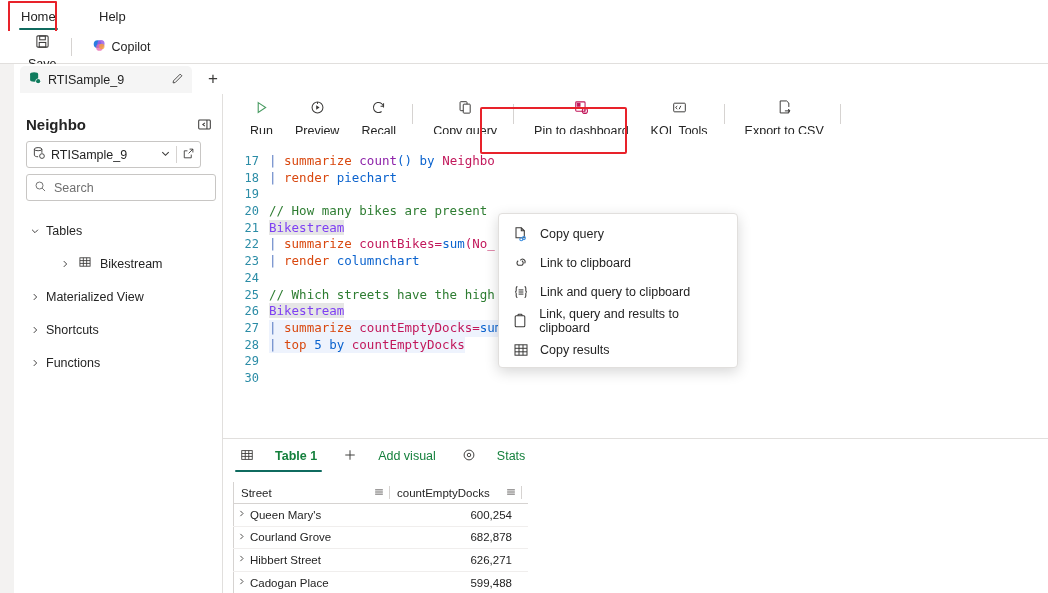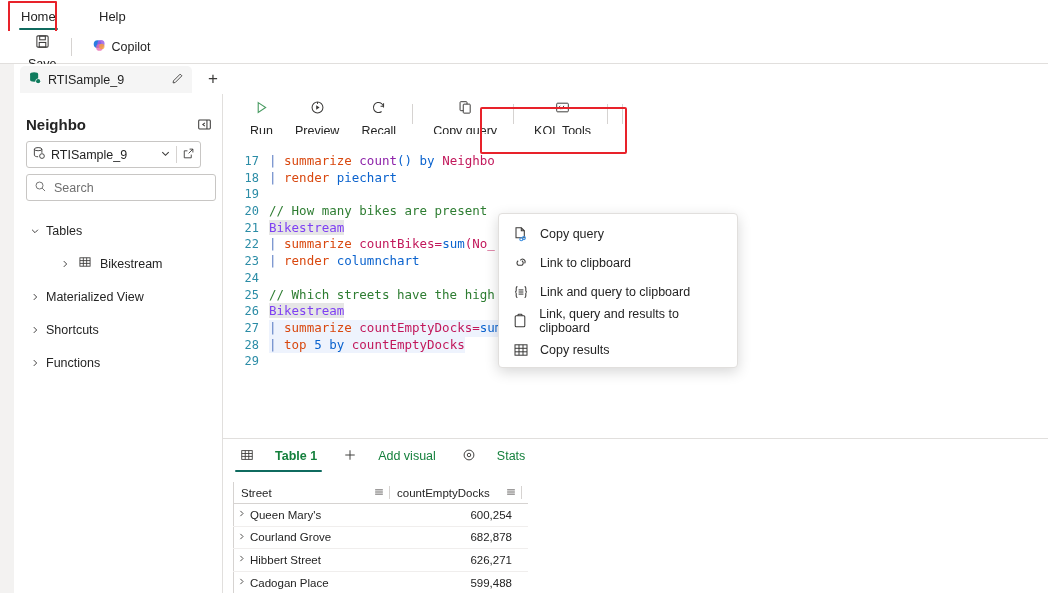--- a/index.html
+++ b/index.html
@@ -445,58 +445,80 @@
         <span>Copy query</span>
         <span class="chev-dn">
           <svg width="11" height="11" viewBox="0 0 12 12" fill="none" stroke="#3b3a39" stroke-width="1.2">
             <path d="M2.5 4.5 6 8 9.5 4.5"></path>
           </svg>
         </span>
       </div>
 
       <div class="qsep"></div>
 
+      <div class="qbtn">
+        <span>
+          <svg width="15" height="15" viewBox="0 0 16 16" fill="none" stroke="#c2185b" stroke-width="1.1">
+            <rect x="1.8" y="2" width="10" height="10" rx="1"></rect>
+            <rect x="3.4" y="3.6" width="3" height="3" fill="#c2185b"></rect>
+            <circle cx="11.6" cy="11.6" r="2.8"></circle>
+            <path d="M11.6 9.6 v4" stroke-width="1"></path>
+          </svg>
+        </span>
+        <span>Pin to dashboard</span>
+      </div>
 
       <div class="qbtn">
         <span>
           <svg width="15" height="15" viewBox="0 0 16 16" fill="none" stroke="#3b3a39" stroke-width="1.05">
             <rect x="1.8" y="3.4" width="12.4" height="9.2" rx="1"></rect>
             <path d="M5.6 6.4 3.8 8l1.8 1.6"></path>
             <path d="M9.4 6.2 7.6 9.8"></path>
           </svg>
         </span>
         <span>KQL Tools</span>
         <span class="chev-dn">
           <svg width="11" height="11" viewBox="0 0 12 12" fill="none" stroke="#3b3a39" stroke-width="1.2">
             <path d="M2.5 4.5 6 8 9.5 4.5"></path>
           </svg>
         </span>
       </div>
 
       <div class="qsep"></div>
 
+      <div class="qbtn">
+        <span>
+          <svg width="15" height="15" viewBox="0 0 16 16" fill="none" stroke="#3b3a39" stroke-width="1.05">
+            <path d="M12.6 7.4V3.2l-2.4-2.2H3.4v12.8h9.2V10"></path>
+            <path d="M8.4 11.6h5.4"></path>
+            <path d="M12 9.8 13.8 11.6 12 13.4"></path>
+          </svg>
+        </span>
+        <span>Export to CSV</span>
+      </div>
 
       <div class="qsep"></div>
     </div>
 
     <div class="editor">
       <div id="code-body" style="position:absolute; left:0; top:3px; width:825px;margin-top:16px;">
           <div class="code-line"><span class="ln">17</span><span class="ctext"><span class="c-pipe">| </span><span class="c-kw">summarize </span><span class="c-fn">count</span><span class="c-op">() </span><span class="c-op">by </span><span class="c-ident">Neighbo</span></span></div>
           <div class="code-line"><span class="ln">18</span><span class="ctext"><span class="c-pipe">| </span><span class="c-kw">render </span><span class="c-op">piechart</span></span></div>
           <div class="code-line"><span class="ln">19</span><span class="ctext"></span></div>
           <div class="code-line"><span class="ln">20</span><span class="ctext"><span class="c-com">// How many bikes are present</span></span></div>
           <div class="code-line"><span class="ln">21</span><span class="ctext"><span class="c-tbl">Bikestream</span></span></div>
           <div class="code-line"><span class="ln">22</span><span class="ctext"><span class="c-pipe">| </span><span class="c-kw">summarize </span><span class="c-ident">countBikes=</span><span class="c-op">sum</span><span class="c-ident">(No_</span></span></div>
           <div class="code-line"><span class="ln">23</span><span class="ctext"><span class="c-pipe">| </span><span class="c-kw">render </span><span class="c-op">columnchart</span></span></div>
           <div class="code-line"><span class="ln">24</span><span class="ctext"></span></div>
           <div class="code-line"><span class="ln">25</span><span class="ctext"><span class="c-com">// Which streets have the high</span></span></div>
           <div class="code-line"><span class="ln">26</span><span class="ctext"><span class="c-tbl">Bikestream</span></span></div>
           <div class="code-line"><span class="ln">27</span><span class="ctext sel"><span class="c-pipe">| </span><span class="c-kw">summarize </span><span class="c-ident">countEmptyDocks=</span><span class="c-op">sum</span><span class="c-op">(</span><span class="c-ident">No_Empty_Docks</span><span class="c-op">)</span><span class="c-op"> by </span><span class="c-ident">Street</span></span></div>
           <div class="code-line"><span class="ln">28</span><span class="ctext sel"><span class="c-pipe">| </span><span class="c-kw">top </span><span class="c-num">5 </span><span class="c-op">by </span><span class="c-ident">countEmptyDocks</span></span></div>
           <div class="code-line"><span class="ln">29</span><span class="ctext"></span></div>
+          <div class="code-line"><span class="ln">30</span><span class="ctext"></span></div>
         </div>
     </div>
 
     <div class="results">
       <div class="res-tabs">
         <div class="res-tab active">
           <span>
             <svg width="14" height="14" viewBox="0 0 16 16" fill="none" stroke="#3b3a39" stroke-width="1">
               <rect x="2" y="3" width="12" height="10"></rect>
               <line x1="2" y1="6.3" x2="14" y2="6.3"></line>

